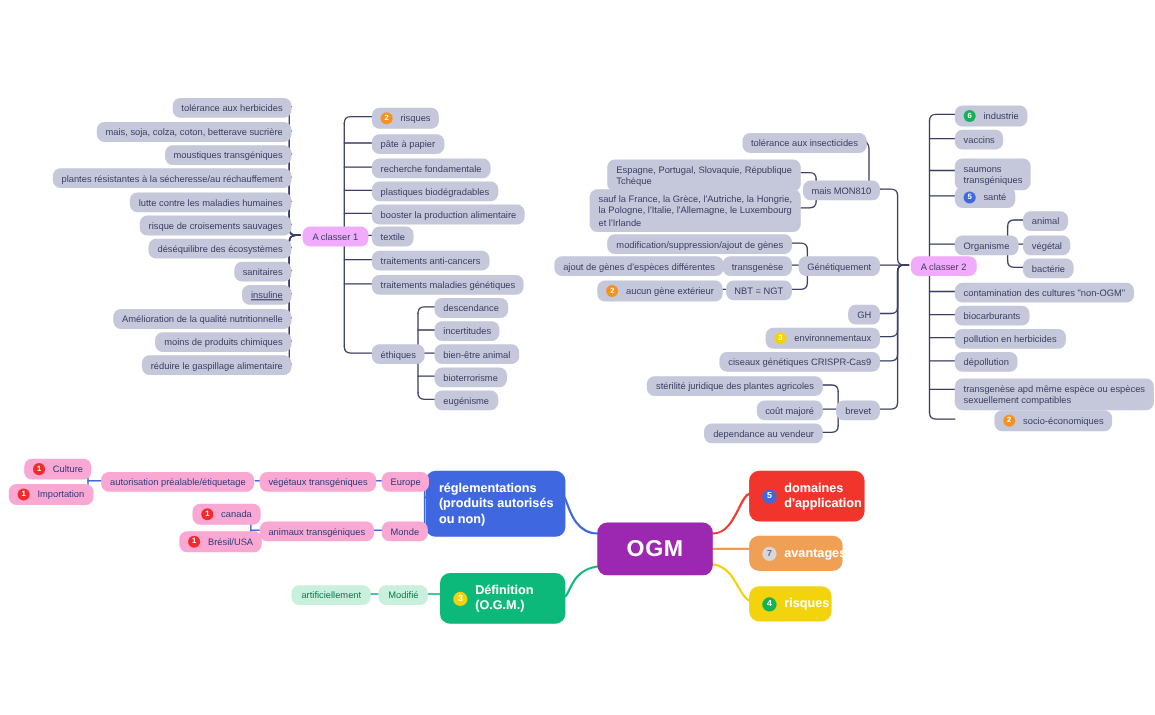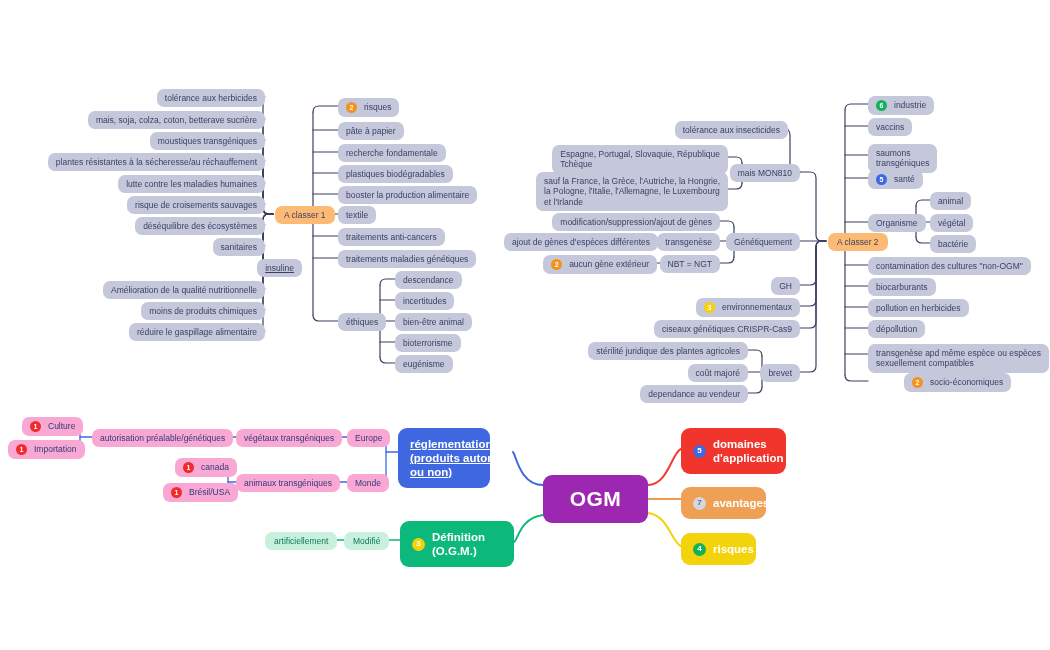--- a/index.html
+++ b/index.html
@@ -24,21 +24,21 @@
     line-height:1.22;
   }
   
   .n-grey {
     background:#c5c7da;
     color:#3b3f63;
     font-size:8.5px;
     padding:4px 8px;
   }
   .n-pale {
-    background:#fdba74;
+    background:#f0abfc;
     color:#3b3f63;
     font-size:8.5px;
     padding:4px 9px;
   }
   
   .n-peri {
     background:#f9a8d4;
     color:#2f3a7a;
     font-size:8.5px;
     padding:4px 8px;
@@ -196,21 +196,21 @@
       <div class="node n-grey" style="left: 395px; top: 334px;"><span class="lbl">bioterrorisme</span></div>
       <div class="node n-grey" style="left: 395px; top: 355px;"><span class="lbl">eugénisme</span></div>
       <div class="node n-grey" style="left: auto; top: 89px; right: 785px;"><span class="lbl">tolérance aux herbicides</span></div>
       <div class="node n-grey" style="left: auto; top: 111px; right: 785px;"><span class="lbl">mais, soja, colza, coton, betterave sucrière</span></div>
       <div class="node n-grey" style="left: auto; top: 132px; right: 785px;"><span class="lbl">moustiques transgéniques</span></div>
       <div class="node n-grey" style="left: auto; top: 153px; right: 785px; text-align: center;"><span class="lbl">plantes résistantes à la sécheresse/au réchauffement</span></div>
       <div class="node n-grey" style="left: auto; top: 175px; right: 785px;"><span class="lbl">lutte contre les maladies humaines</span></div>
       <div class="node n-grey" style="left: auto; top: 196px; right: 785px;"><span class="lbl">risque de croisements sauvages</span></div>
       <div class="node n-grey" style="left: auto; top: 217px; right: 785px;"><span class="lbl">déséquilibre des écosystèmes</span></div>
       <div class="node n-grey" style="left: auto; top: 238px; right: 785px;"><span class="lbl">sanitaires</span></div>
-      <div class="node n-grey" style="left: auto; top: 259px; right: 748px; text-decoration: underline;"><span class="lbl">insuline</span></div>
+      <div class="node n-grey" style="left: auto; top: 259px; right: 785px; text-decoration: underline;"><span class="lbl">insuline</span></div>
       <div class="node n-grey" style="left: auto; top: 281px; right: 785px;"><span class="lbl">Amélioration de la qualité nutritionnelle</span></div>
       <div class="node n-grey" style="left: auto; top: 302px; right: 785px;"><span class="lbl">moins de produits chimiques</span></div>
       <div class="node n-grey" style="left: auto; top: 323px; right: 785px;"><span class="lbl">réduire le gaspillage alimentaire</span></div>
       <div class="node n-pale" style="left: 828px; top: 233px;"><span class="lbl">A classer 2</span></div>
       <div class="node n-grey" style="left: auto; top: 164px; right: 250px;"><span class="lbl">mais MON810</span></div>
       <div class="node n-grey" style="left: auto; top: 233px; right: 250px;"><span class="lbl">Génétiquement</span></div>
       <div class="node n-grey" style="left: auto; top: 277px; right: 250px;"><span class="lbl">GH</span></div>
       <div class="node n-grey" style="left: auto; top: 298px; right: 250px;"><span class="badge" style="background: rgb(245, 209, 8);">3</span><span class="lbl">environnementaux</span></div>
       <div class="node n-grey" style="left: auto; top: 320px; right: 250px;"><span class="lbl">ciseaux génétiques CRISPR-Cas9</span></div>
       <div class="node n-grey" style="left: auto; top: 364px; right: 250px;"><span class="lbl">brevet</span></div>
@@ -238,34 +238,34 @@
       <div class="node n-grey" style="left: 868px; top: 278px;"><span class="lbl">biocarburants</span></div>
       <div class="node n-grey" style="left: 868px; top: 299px;"><span class="lbl">pollution en herbicides</span></div>
       <div class="node n-grey" style="left: 868px; top: 320px;"><span class="lbl">dépollution</span></div>
       <div class="node n-grey" style="left: 868px; top: 344px;"><span class="lbl">transgenèse apd même espèce ou espèces
 sexuellement compatibles</span></div>
       <div class="node n-grey" style="left: 868px; top: 373px; margin-left: 36px;"><span class="badge" style="background: rgb(245, 146, 30);">2</span><span class="lbl">socio-économiques</span></div>
       <div class="node n-grey" style="left: 930px; top: 192px;"><span class="lbl">animal</span></div>
       <div class="node n-grey" style="left: 930px; top: 214px;"><span class="lbl">végétal</span></div>
       <div class="node n-grey" style="left: 930px; top: 235px;"><span class="lbl">bactérie</span></div>
       <div class="node n-center" style="left: 543px; top: 475px; width: 105px; height: 48px; background: rgb(156, 39, 176);"><span class="lbl">OGM</span></div>
-      <div class="node n-big" style="left: 398px; top: 428px; width: 92px; background: rgb(63, 104, 224); text-decoration: underline;"><span class="lbl">réglementations
+      <div class="node n-big" style="left: 387px; top: 428px; width: 127px; background: rgb(63, 104, 224);"><span class="lbl">réglementations
 (produits autorisés
 ou non)</span></div>
       <div class="node n-big" style="left: 400px; top: 521px; width: 114px; background: rgb(12, 185, 122);"><span class="badge b-big" style="background: rgb(245, 209, 8);">3</span><span class="lbl">Définition
 (O.G.M.)</span></div>
       <div class="node n-big" style="left: 681px; top: 428px; width: 105px; background: rgb(242, 53, 44);"><span class="badge b-big" style="background: rgb(63, 104, 224);">5</span><span class="lbl">domaines
 d'application</span></div>
       <div class="node n-big" style="left: 681px; top: 487px; width: 85px; background: rgb(240, 160, 85);"><span class="badge b-big" style="background: rgb(214, 214, 222); color: rgb(107, 107, 122);">7</span><span class="lbl">avantages</span></div>
       <div class="node n-big" style="left: 681px; top: 533px; width: 75px; background: rgb(242, 211, 12);"><span class="badge b-big" style="background: rgb(18, 178, 87);">4</span><span class="lbl">risques</span></div>
       <div class="node n-peri" style="left: 347px; top: 429px;"><span class="lbl">Europe</span></div>
       <div class="node n-peri" style="left: 347px; top: 474px;"><span class="lbl">Monde</span></div>
       <div class="node n-peri" style="left: 236px; top: 429px;"><span class="lbl">végétaux transgéniques</span></div>
       <div class="node n-peri" style="left: 236px; top: 474px;"><span class="lbl">animaux transgéniques</span></div>
-      <div class="node n-peri" style="left: 92px; top: 429px;"><span class="lbl">autorisation préalable/génétiques</span></div>
+      <div class="node n-peri" style="left: 92px; top: 429px;"><span class="lbl">autorisation préalable/étiquetage</span></div>
       <div class="node n-peri" style="left: 22px; top: 417px;"><span class="badge" style="background: rgb(239, 43, 43);">1</span><span class="lbl">Culture</span></div>
       <div class="node n-peri" style="left: 8px; top: 440px;"><span class="badge" style="background: rgb(239, 43, 43);">1</span><span class="lbl">Importation</span></div>
       <div class="node n-peri" style="left: 175px; top: 458px;"><span class="badge" style="background: rgb(239, 43, 43);">1</span><span class="lbl">canada</span></div>
       <div class="node n-peri" style="left: 163px; top: 483px;"><span class="badge" style="background: rgb(239, 43, 43);">1</span><span class="lbl">Brésil/USA</span></div>
       <div class="node n-mint" style="left: 344px; top: 532px;"><span class="lbl">Modifié</span></div>
       <div class="node n-mint" style="left: 265px; top: 532px;"><span class="lbl">artificiellement</span></div>
     </div>
 </div>
 
 </body></html>

